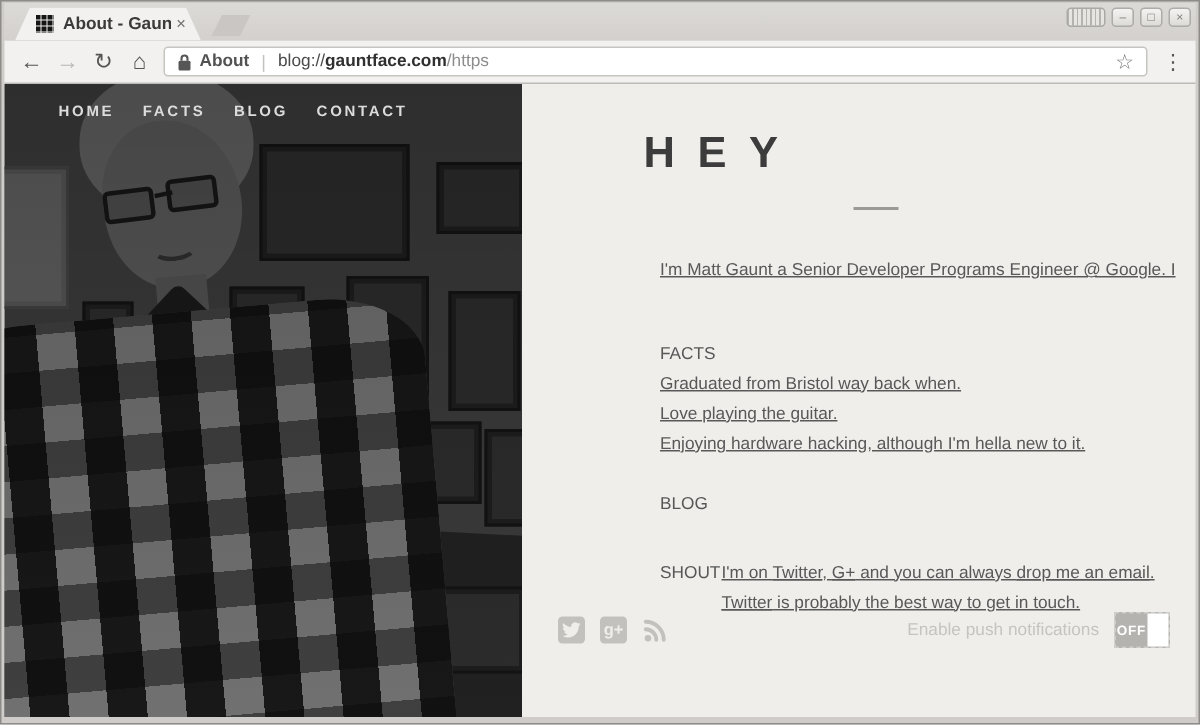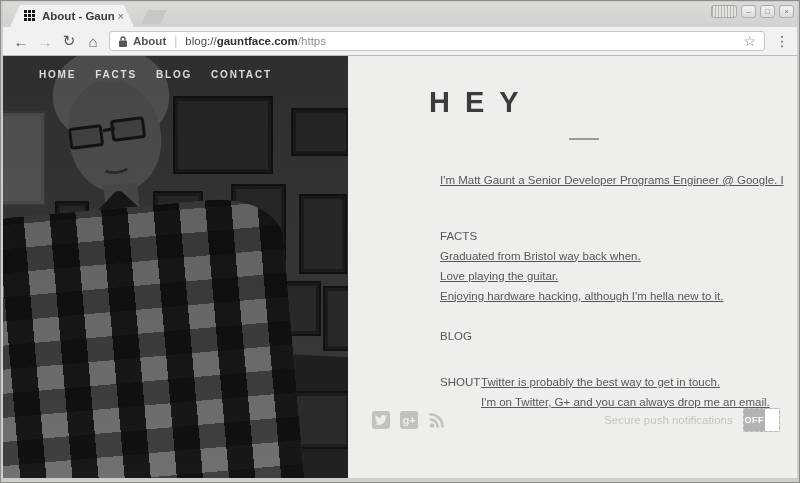--- a/index.html
+++ b/index.html
@@ -181,22 +181,22 @@
                 <div class="line">Love playing the guitar.</div>
                 <div class="line">Enjoying hardware hacking, although I'm hella new to it.</div>
               </div>
             </div>
             <div class="section-row s-blog">
               <span class="s-label">BLOG</span>
             </div>
             <div class="section-row s-shout">
               <span class="s-label">SHOUT</span>
               <div>
+                <div class="line">I'm on <a class="inl">Twitter</a>, <a class="inl">G+</a> and you can always <a class="inl">drop me an email</a>.</div>
                 <div class="line"><a class="inl">Twitter</a> is probably the best way to get in touch.</div>
-                <div class="line">I'm on <a class="inl">Twitter</a>, <a class="inl">G+</a> and you can always <a class="inl">drop me an email</a>.</div>
               </div>
             </div>
           </div>
 
         <div class="footer">
           <div class="social">
             <span class="sq-ic">
               <svg width="14" height="14" viewBox="0 0 16 16">
                   <path fill="#efeeeb" d="M15 3.5c-.5.25-1.1.42-1.65.5.6-.36.98-.92 1.18-1.6-.55.33-1.17.57-1.82.7A2.9 2.9 0 0 0 7.7 5.08c0 .23.02.45.07.66A8.2 8.2 0 0 1 1.8 2.7a2.93 2.93 0 0 0 .9 3.9c-.47-.02-.92-.15-1.3-.37v.04c0 1.42.99 2.6 2.32 2.87-.24.07-.5.1-.77.1-.19 0-.37-.02-.55-.05.37 1.16 1.44 2 2.7 2.03A5.8 5.8 0 0 1 .8 12.45 8.16 8.16 0 0 0 5.24 13.7c5.32 0 8.23-4.4 8.23-8.23v-.37c.57-.4 1.06-.92 1.53-1.6z"></path>
                 </svg>
@@ -204,21 +204,21 @@
             <span class="sq-ic">g+</span>
             <span style="display:flex;align-items:center;">
               <svg width="18" height="18" viewBox="0 0 18 18">
                   <circle cx="4" cy="14.5" r="2.2" fill="#c3c1be"></circle>
                   <path d="M2.5 8.5a7 7 0 0 1 7 7" stroke="#c3c1be" stroke-width="2.6" fill="none" stroke-linecap="round"></path>
                   <path d="M2.5 3.5a12 12 0 0 1 12 12" stroke="#c3c1be" stroke-width="2.6" fill="none" stroke-linecap="round"></path>
                 </svg>
             </span>
           </div>
           <div class="push">
-            <span class="push-label">Secure push notifications</span>
+            <span class="push-label">Enable push notifications</span>
             <div class="toggle">
               <span class="off">OFF</span>
               <span class="knob"></span>
             </div>
           </div>
         </div>
       </div>
 
     </div>
   </div>

